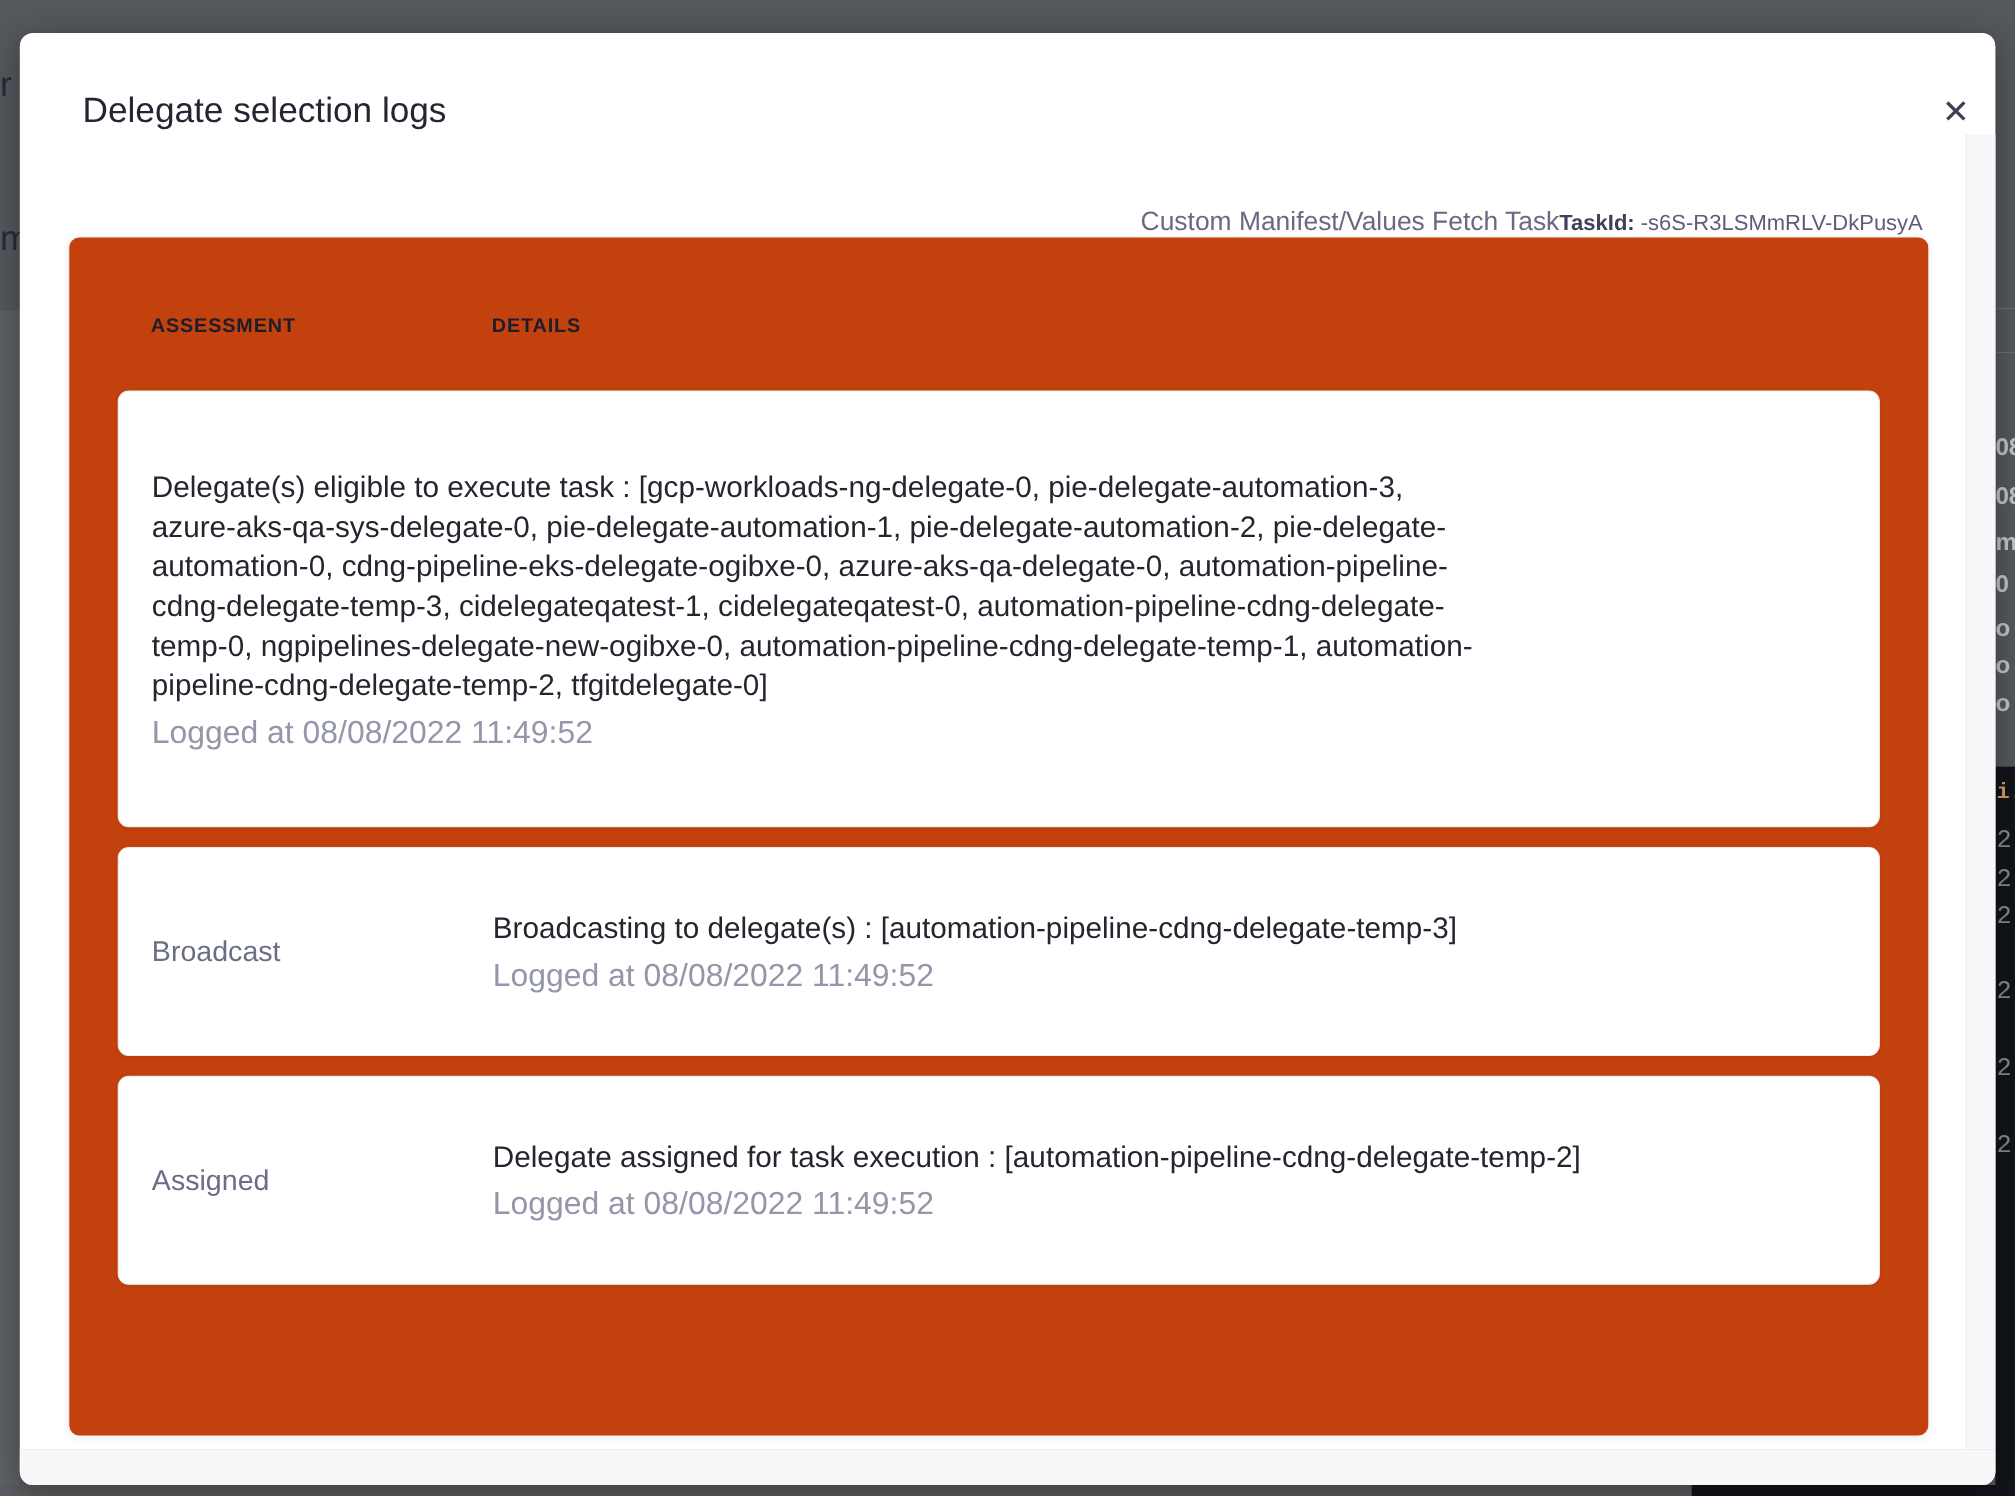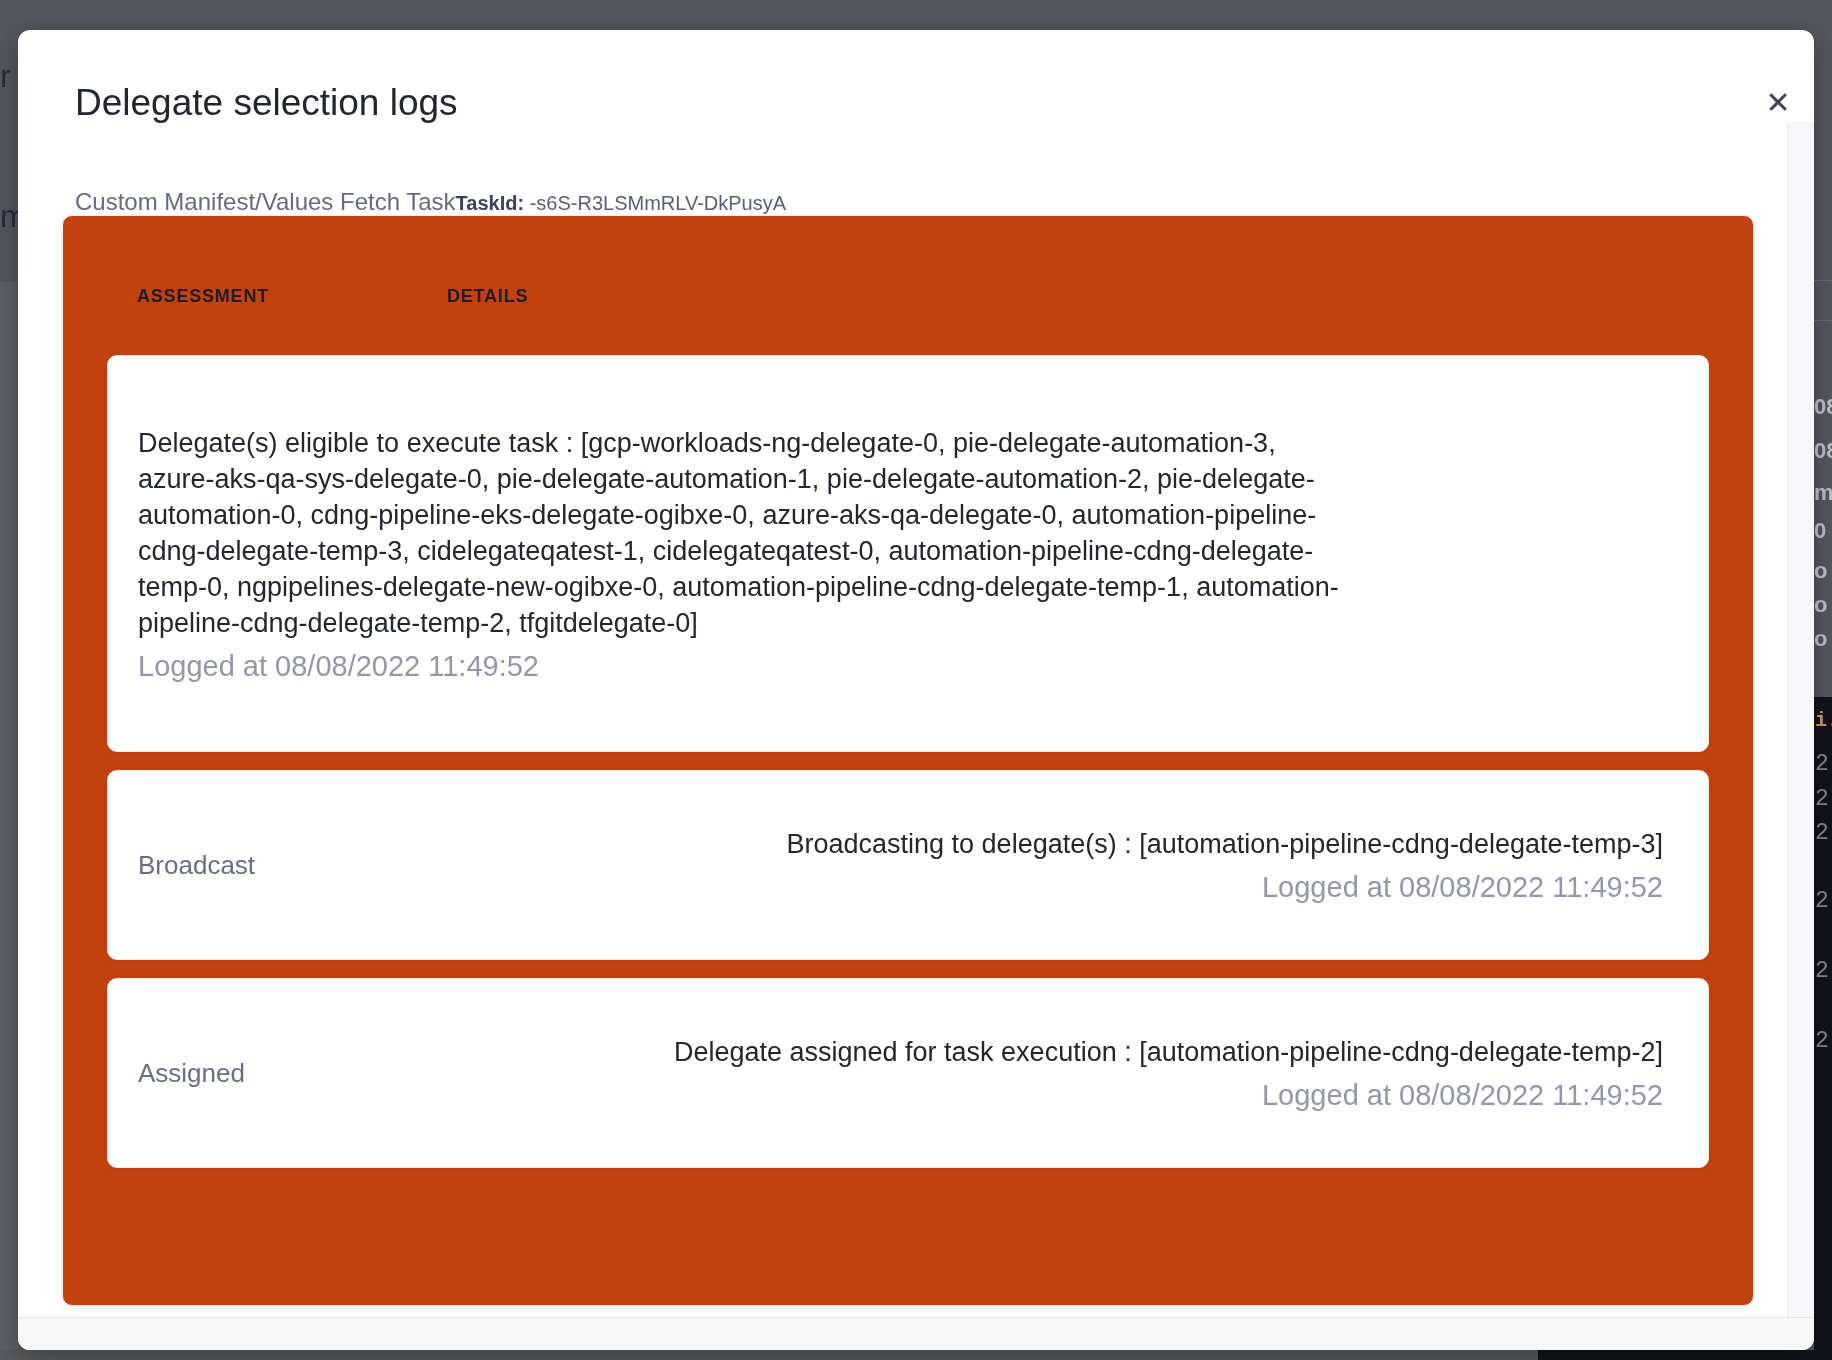--- a/index.html
+++ b/index.html
@@ -20,39 +20,39 @@
   .rf { position:absolute; left:0; width:18px; color:#c2c5cb; font-weight:bold; font-size:22px; line-height:1; }
   .cf { position:absolute; left:1px; color:#878b93; font-size:23px; font-family:"Liberation Mono","DejaVu Sans Mono",monospace; line-height:1; }
   .cf-orange { color:#d89b5f; font-weight:bold; font-size:20px; }
   .green-node { position:absolute; left:-9px; top:381px; width:19px; height:19px; border-radius:50%;
     background:#567f4e; border:2px solid #3f6039; }
   .blue-conn { position:absolute; left:-6px; top:468px; width:15px; height:10px; border-radius:3px; background:#3c6ea5; }
 
   
   .modal { position:absolute; z-index:10; left:18px; top:30px; width:1796px; height:1320px;
     background:#ffffff; border-radius:12px; box-shadow:0 6px 30px rgba(0,0,0,.35); }
-  .modal-title { position:absolute; left:57px; top:52px; font-size:37px; color:#232630; }
+  .modal-title { position:absolute; left:57px; top:52px; font-size:32px; color:#232630; }
   .close-btn { position:absolute; left:1738px; top:50px; width:44px; height:44px; cursor:pointer;
     font-size:30px; color:#3e4054; display:flex; align-items:center; justify-content:center; font-weight:bold; }
-  .subhead { position:absolute; left:57px; right:66px; top:158px; display:flex; justify-content:flex-start; align-items:baseline; }
+  .subhead { position:absolute; left:57px; right:66px; top:158px; display:flex; justify-content:flex-end; align-items:baseline; }
   .task-name { font-size:24px; color:#676a83; }
   .task-id { font-size:20px; color:#5c5e79; }
   .task-id b { color:#3e415b; font-weight:bold; }
 
   .log-container { position:absolute; left:44px; top:185px; width:1692px; height:1091px;
     background:#c2410c; border:1px solid #f0f0f3; border-radius:10px; box-shadow:0 2px 8px rgba(34,36,58,.06);
     padding:70px 44px 0 44px; }
   .table-head { display:flex; padding-left:30px; margin-bottom:48px; }
   .th { font-size:18px; font-weight:bold; color:#1d1d2b; letter-spacing:.8px; }
   .th-assessment { width:310px; }
 
   .row-card { background:#fff; border:1px solid #ededf1; border-radius:10px; box-shadow:0 1px 4px rgba(34,36,58,.05);
     display:flex; align-items:center; padding:0 45px 0 30px; margin-bottom:18px; }
   .row-selected { height:397px; }
-  .row-short { height:190px;text-align:right; }
+  .row-short { height:190px; }
   .cell-assessment { width:310px; flex:none; font-size:26px; color:#6a6d86; display:flex; align-items:center; }
   .check { color:#4cba54; font-size:30px; font-weight:bold; margin-left:12px; }
   .cell-details { flex:1; max-width:1220px; }
   .details-text { font-size:27px; line-height:36px; color:#24262f; }
   .logged-at { font-size:29px; color:#9496a9; margin-top:9px; }
 
   .scroll-gutter { position:absolute; left:1769px; top:92px; width:27px; height:1195px;
     background:#f7f7f9; border-left:1px solid #ebebee; }
   .modal-footer { position:absolute; left:0; top:1287px; width:1796px; height:33px;
     background:#f7f7f8; border-top:1px solid #e7e7ea; border-radius:0 0 12px 12px; }

